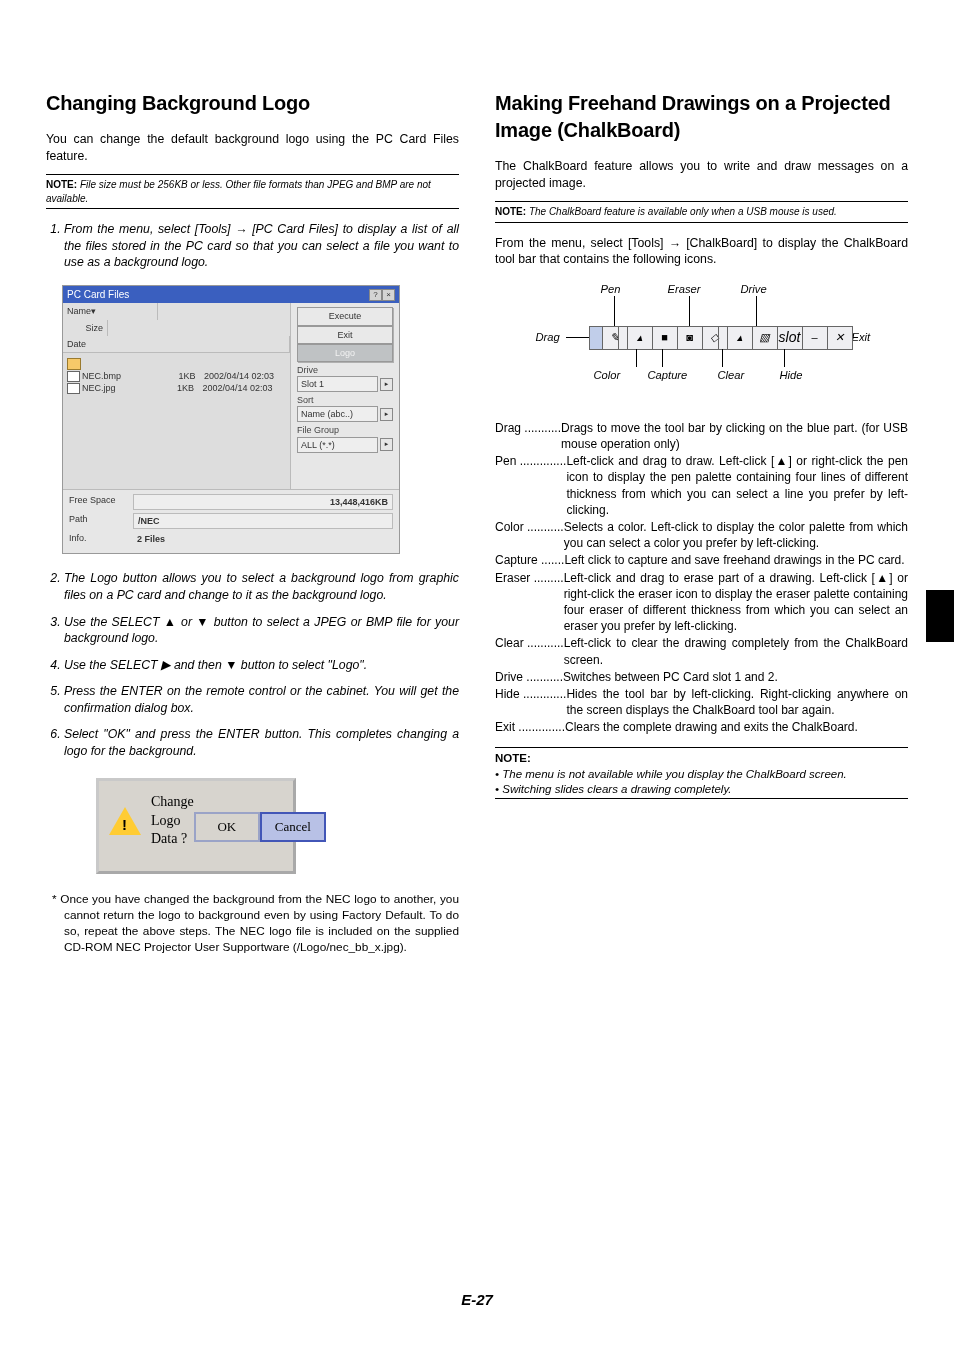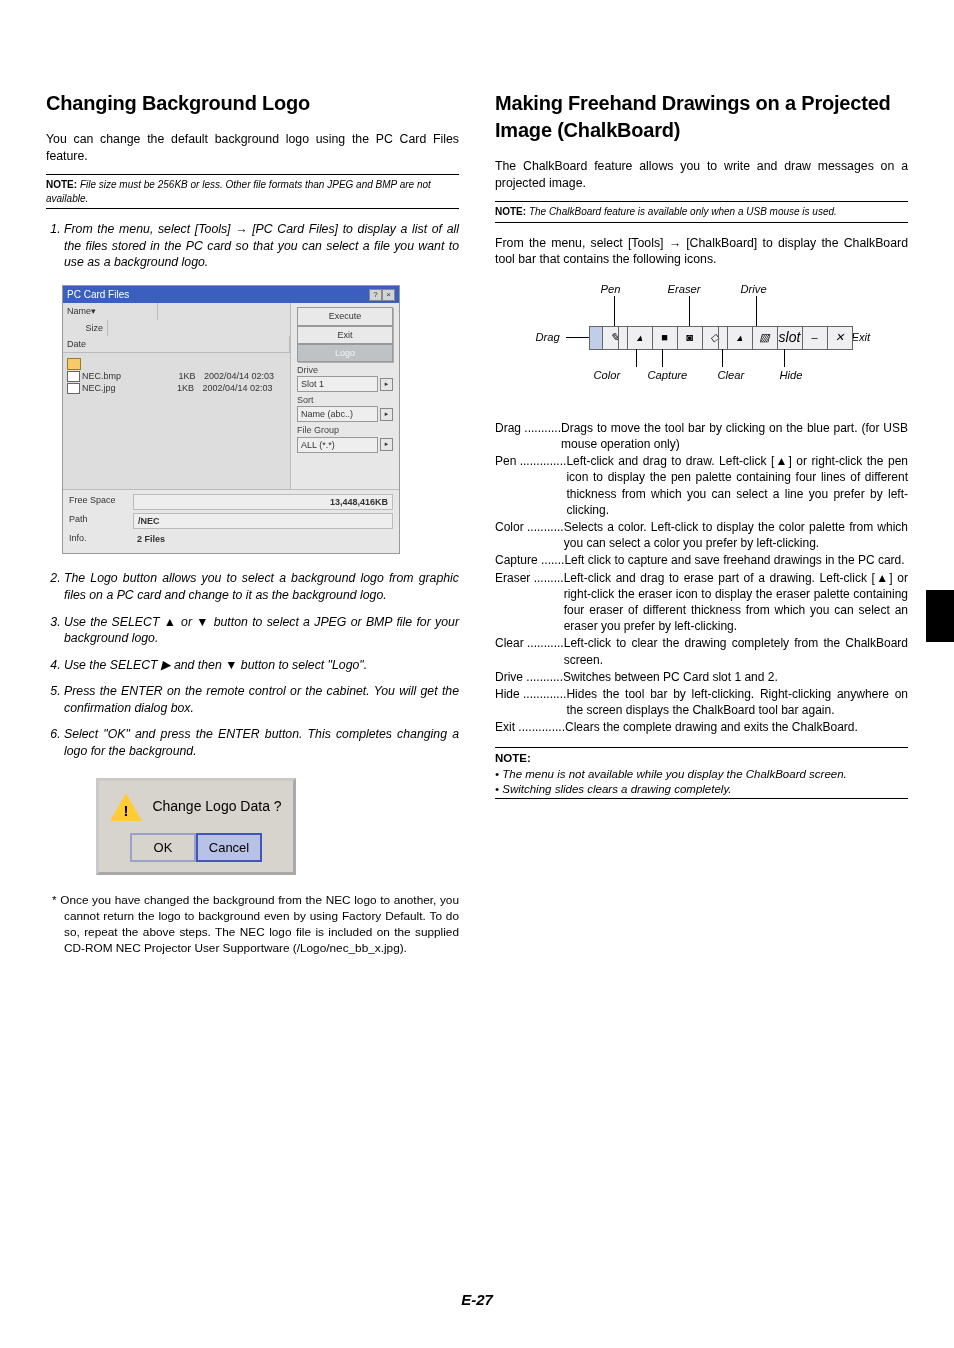--- a/index.html
+++ b/index.html
@@ -52,21 +52,21 @@
   .wfld{display:flex;justify-content:space-between;align-items:center;}
   .wfld .fbox{flex:1;border:1px solid #999;background:#eee;padding:1px 3px;margin-right:2px;}
   .drop{width:11px;height:11px;border:1px solid #888;background:#e6e6e6;font-size:7px;text-align:center;}
   .win-foot{padding:4px 6px;border-top:1px solid #bbb;}
   .win-foot .row{display:flex;margin-bottom:3px;gap:6px;font-size:9px;}
   .win-foot .row .lab{width:58px;}
   .win-foot .row .val{flex:1;border:1px solid #bbb;background:#eee;padding:1px 4px;font-weight:bold;}
   .lbl{font-size:9px;margin-top:2px;color:#444;}
 
   
-  .dialog{width:174px;margin:18px 0 18px 50px;border:3px solid #a9a9a9;border-top-color:#c9c9c9;border-left-color:#c9c9c9;background:#d7d4ce;padding:12px 10px 10px 10px;display:flex;flex-direction:column;align-items:center;font-family:Liberation Sans, sans-serif;}
+  .dialog{width:174px;margin:18px 0 18px 50px;border:3px solid #a9a9a9;border-top-color:#c9c9c9;border-left-color:#c9c9c9;background:#d7d4ce;padding:12px 10px 10px 10px;display:flex;flex-direction:row;align-items:center;font-family:Liberation Serif, serif;}
   .dialog .drow{display:flex;align-items:center;gap:10px;margin-bottom:12px;}
   .dialog .tri{width:0;height:0;border-left:16px solid transparent;border-right:16px solid transparent;border-bottom:28px solid #ffcc33;position:relative;}
   .dialog .tri::after{content:"!";position:absolute;left:-3px;top:8px;font-weight:bold;font-size:15px;color:#000;font-family:Arial;}
   .dialog .dtxt{font-size:14px;}
   .dialog .btns{display:flex;}
   .dialog .dbtn{width:62px;padding:4px 0;text-align:center;background:#d7d4ce;border:2px solid #9aa3c7;font-size:13px;}
   .dialog .dbtn.sel{border:2px solid #4256b7;background:#b8c1e6;}
 
   
   .cb-fig{position:relative;width:360px;height:120px;margin:14px auto 18px auto;font-size:11.2px;font-style:italic;}

